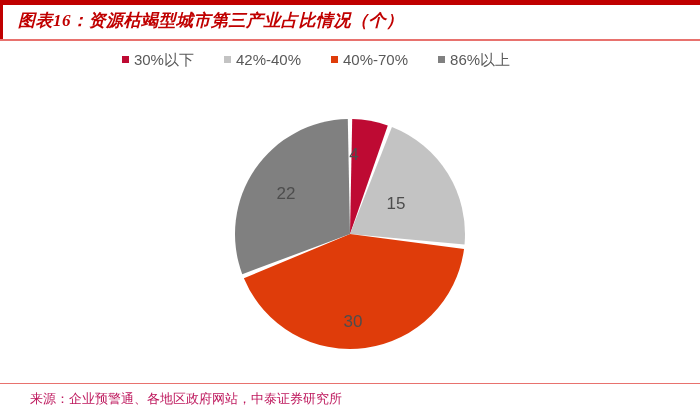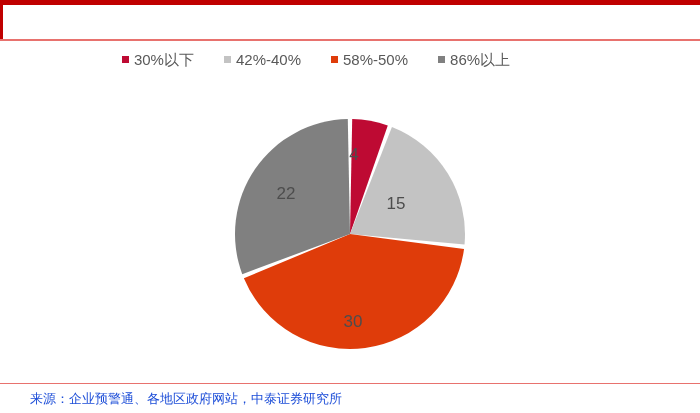--- a/index.html
+++ b/index.html
@@ -124,45 +124,46 @@
     width: 700px;
     height: 1px;
     background: #E8726E;
   }
   #source-note {
     position: absolute;
     left: 30px;
     top: 390px;
     font-family: Liberation Mono, monospace;
     font-size: 13px;
-    color: #1d4ed8;
+    color: #be185d;
     white-space: nowrap;
   }
 </style>
 </head>
 <body>
 
 <div id="title-bar">
   <div id="title-rule-top"></div>
   <div id="title-left-edge"></div>
+  <div id="page-title">图表16：资源枯竭型城市第三产业占比情况（个）</div>
   <div id="title-rule-bottom"></div>
 </div>
 
 <div id="legend">
   <div class="legend-item">
     <span class="legend-swatch" style="background:#BE0A33"></span>
     <span class="legend-label">30%以下</span>
   </div>
   <div class="legend-item">
     <span class="legend-swatch" style="background:#C3C3C3"></span>
     <span class="legend-label">42%-40%</span>
   </div>
   <div class="legend-item">
     <span class="legend-swatch" style="background:#DF3C0A"></span>
-    <span class="legend-label">58%-50%</span>
+    <span class="legend-label">40%-70%</span>
   </div>
   <div class="legend-item">
     <span class="legend-swatch" style="background:#808080"></span>
     <span class="legend-label">86%以上</span>
   </div>
 </div>
 
 <div id="chart-area">
   <svg id="pie-svg" viewBox="0 0 234 232">
     <g id="pie-slices">

